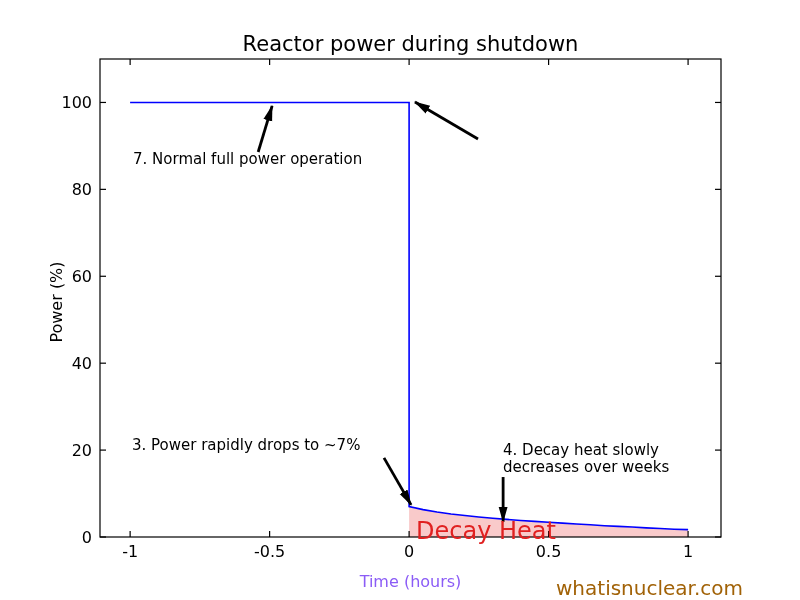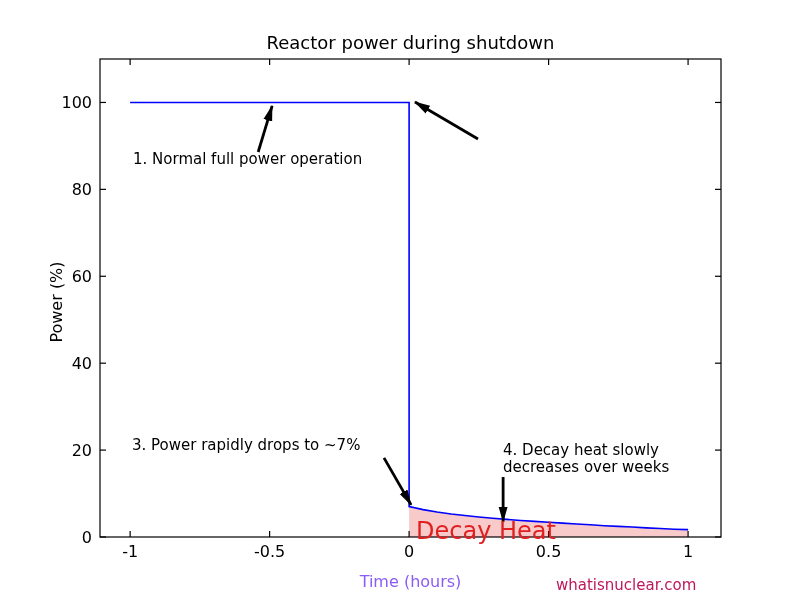--- a/index.html
+++ b/index.html
@@ -10,21 +10,21 @@
   }
   .figure {
     position: relative;
     width: 800px; height: 600px;
     background: #ffffff;
     overflow: hidden;
   }
   .figure svg { position: absolute; left: 0; top: 0; }
   .chart-title {
     position: absolute; left: 100px; top: 32px; width: 621px;
-    text-align: center; font-size: 18px; color: #000;
+    text-align: center; font-size: 21px; color: #000;
   }
   .xlabel {
     position: absolute; left: 100px; top: 572px; width: 621px;
     text-align: center; font-size: 16px; color: #8b5cf6;
   }
   .ylabel {
     position: absolute; left: 56px; top: 302px;
     transform: translate(-50%, -50%) rotate(-90deg);
     font-size: 16px; color: #000; white-space: nowrap;
   }
@@ -34,21 +34,21 @@
   }
   #ann1 { left: 133px; top: 151px; }
   #ann2 { left: 481px; top: 140px; }
   #ann3 { left: 132px; top: 437px; }
   #ann4 { left: 503px; top: 442px; }
   .region-label {
     position: absolute; font-size: 24px; white-space: nowrap;
   }
   .watermark {
     position: absolute; left: 556px; top: 576px;
-    font-size: 15px; color: #be185d;
+    font-size: 20px; color: #a16207;
   }
 </style>
 </head>
 <body>
 
 <div class="figure">
   <svg id="plot" width="800" height="600">
       <defs>
         <marker id="ah" markerUnits="userSpaceOnUse" markerWidth="16" markerHeight="12" refX="15" refY="6" orient="auto">
           <polygon points="0,1.5 16,6 0,10.5" fill="#000000"></polygon>
@@ -91,19 +91,19 @@
       <line x1="721" y1="102.45454545454544" x2="715" y2="102.45454545454544" stroke="#000" stroke-width="1.2"></line>
       <text x="92" y="107.95454545454544" text-anchor="end" font-size="16" fill="#000">100</text>
       <line x1="258.1792452830189" y1="151.99272727272734" x2="272.1280323450135" y2="105.9309090909091" stroke="#000000" stroke-width="2.8" marker-end="url(#ah)"></line>
       <line x1="478.0121293800539" y1="138.95636363636368" x2="414.9636118598383" y2="102.02000000000004" stroke="#000000" stroke-width="2.8" marker-end="url(#ah)"></line>
       <line x1="383.99730458221023" y1="457.91272727272724" x2="411.0579514824798" y2="504.8436363636364" stroke="#000000" stroke-width="2.8" marker-end="url(#ah)"></line>
       <line x1="503.11994609164424" y1="477.03272727272724" x2="503.11994609164424" y2="521.790909090909" stroke="#000000" stroke-width="2.8" marker-end="url(#ah)"></line>
     </svg>
   <div class="chart-title">Reactor power during shutdown</div>
   <div class="ylabel">Power (%)</div>
   <div class="xlabel">Time (hours)</div>
-  <div id="ann1" class="annotation">1. Normal full power operation</div>
+  <div id="ann1" class="annotation">7. Normal full power operation</div>
   <div id="ann3" class="annotation">3. Power rapidly drops to ~7%</div>
   <div id="ann4" class="annotation">4. Decay heat slowly
 decreases over weeks</div>
   <div id="regionLabel" class="region-label" style="left: 416.08px; top: 517.053px; color: rgb(224, 32, 32);">Decay Heat</div>
   <div class="watermark">whatisnuclear.com</div>
 </div>
 
 </body></html>

